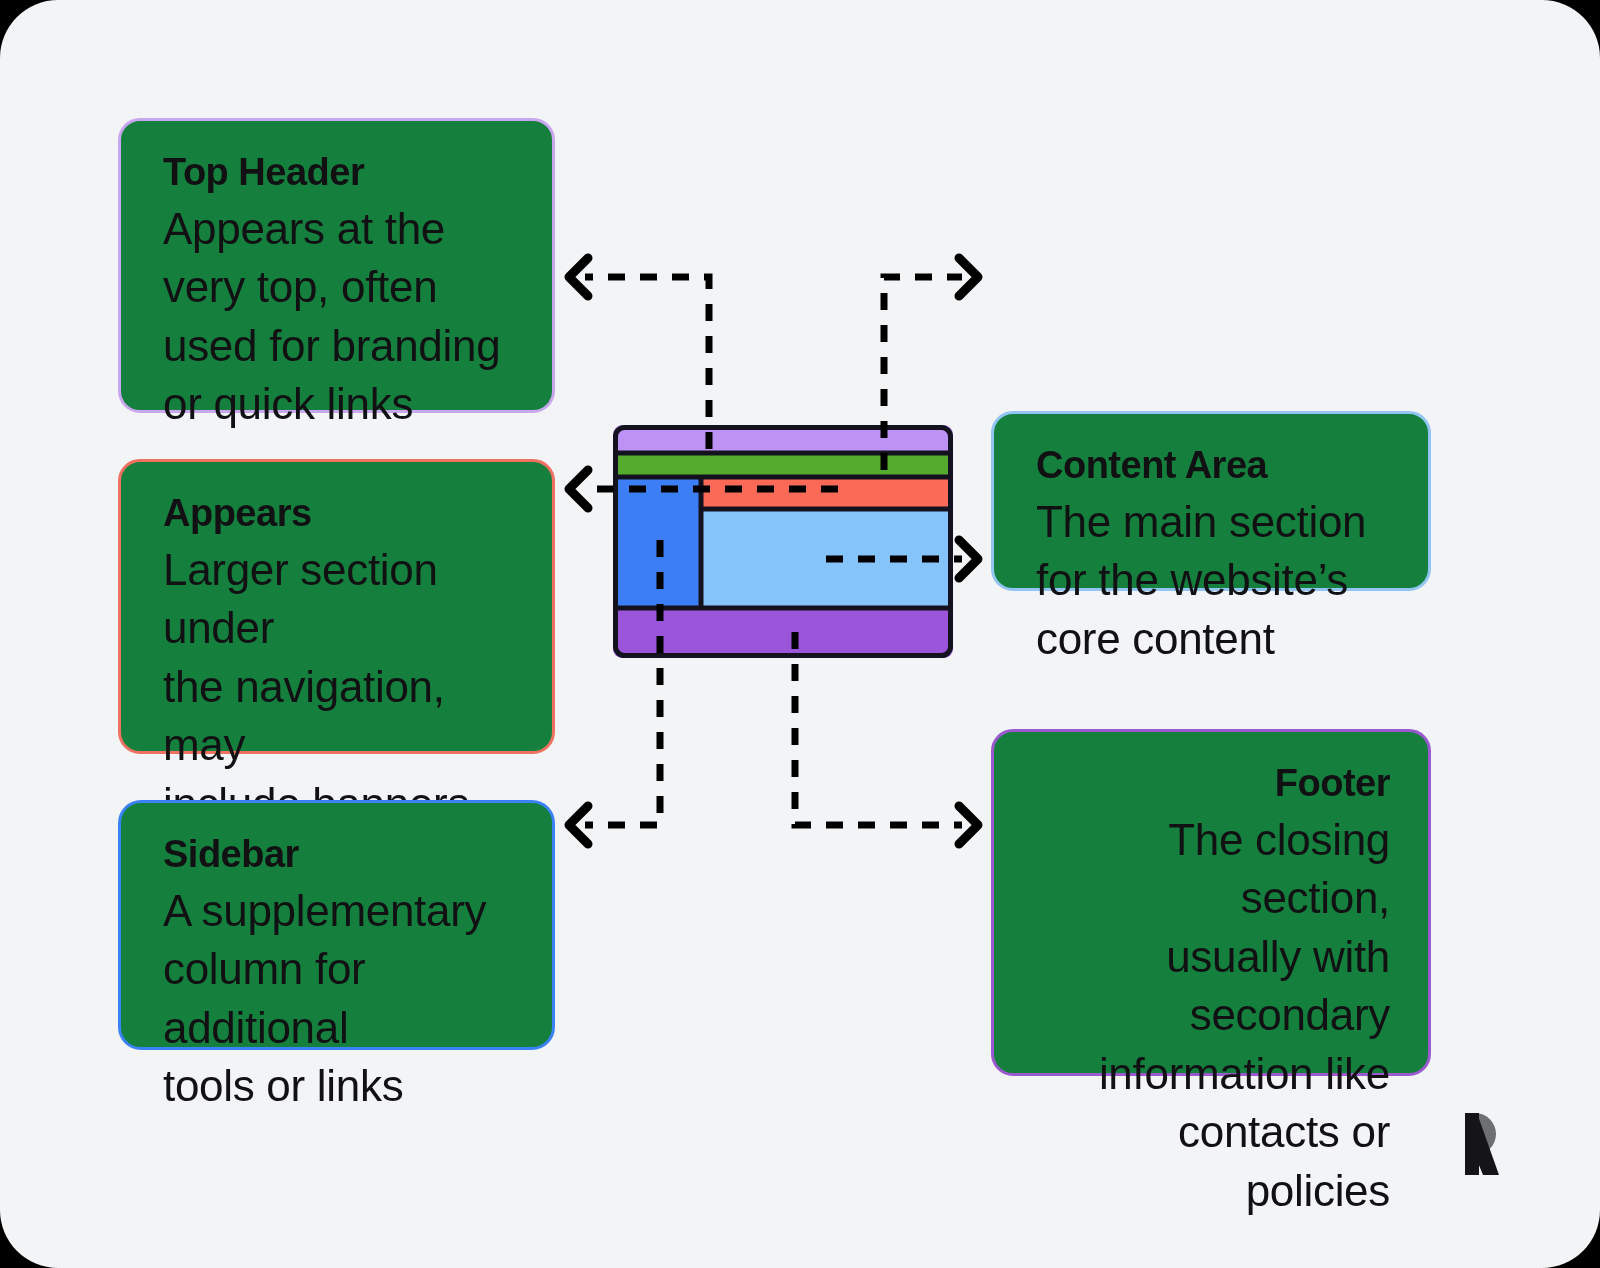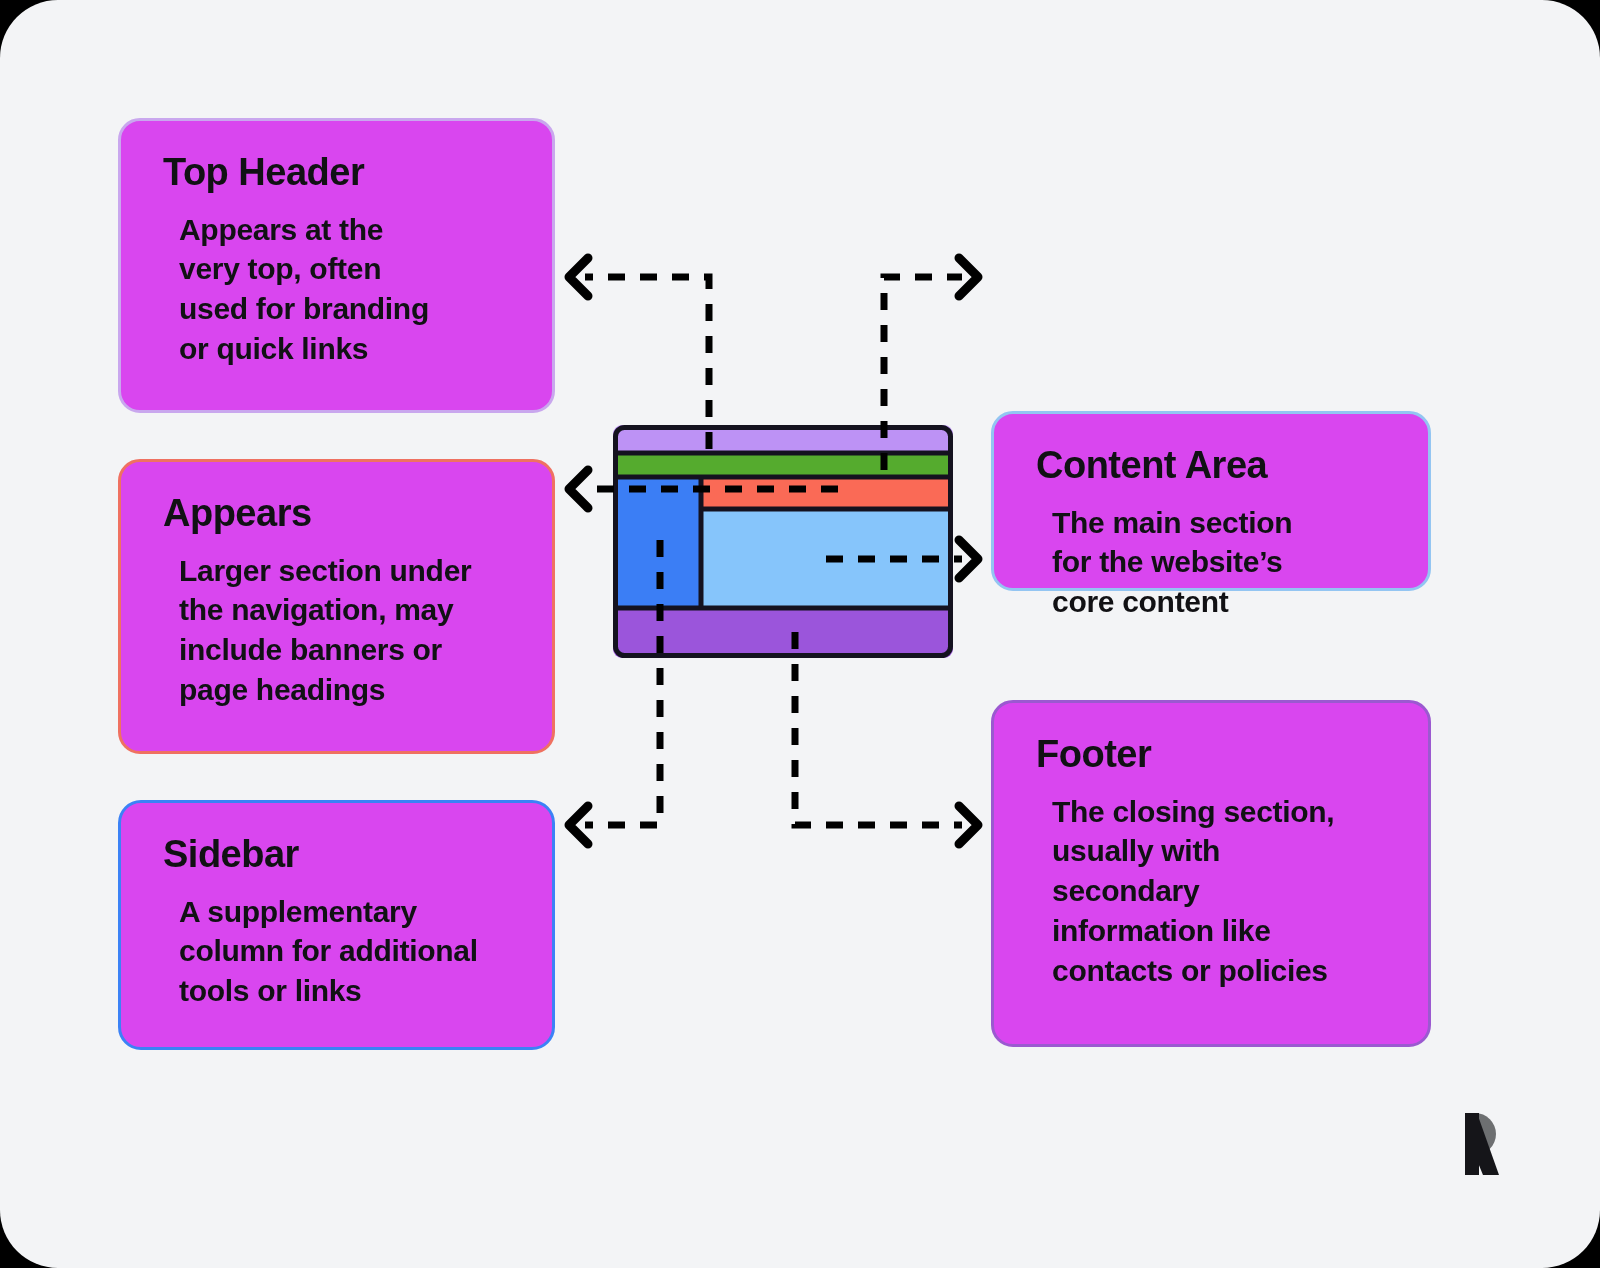--- a/index.html
+++ b/index.html
@@ -21,51 +21,51 @@
     height: 1268px;
     background: #f3f4f6;
     border-radius: 58px;
     overflow: hidden;
   }
 
   
   .card {
     position: absolute;
     box-sizing: border-box;
-    background: #d946ef;
+    background: #15803d;
     border: 3px solid #cccccc;
     border-radius: 22px;
     padding: 30px 38px 30px 42px;
   }
   .card-title {
     font-size: 38px;
     font-weight: bold;
     color: #111114;
     letter-spacing: -0.5px;
     line-height: 1.12;
     margin: 0 0 6px 0;
     white-space: pre-line;
   }
   .card-desc {
-    font-size: 30px;
-    font-weight: 700;
+    font-size: 44px;
+    font-weight: 400;
     color: #111114;
     line-height: 1.33;
     letter-spacing: -0.3px;
-    margin: 16px;
+    margin: 0;
     white-space: pre-line;
   }
 
   
   #card-top-header { left: 118px;  top: 118px;  width: 437px; height: 295px; }
   #card-header     { left: 118px;  top: 459px;  width: 437px; height: 295px; }
   #card-sidebar    { left: 118px;  top: 800px;  width: 437px; height: 250px; }
   #card-navigation { left: 991px;  top: 118px;  width: 440px; height: 248px; }
   #card-content    { left: 991px;  top: 411px;  width: 440px; height: 180px; }
-  #card-footer     { left: 991px;  top: 700px;  width: 440px; height: 347px; }
+  #card-footer     { left: 991px;  top: 729px;  width: 440px; height: 347px; text-align: right; }
 
   
   #wireframe {
     position: absolute;
     left: 613px;
     top: 425px;
     width: 340px;
     height: 233px;
   }
 

